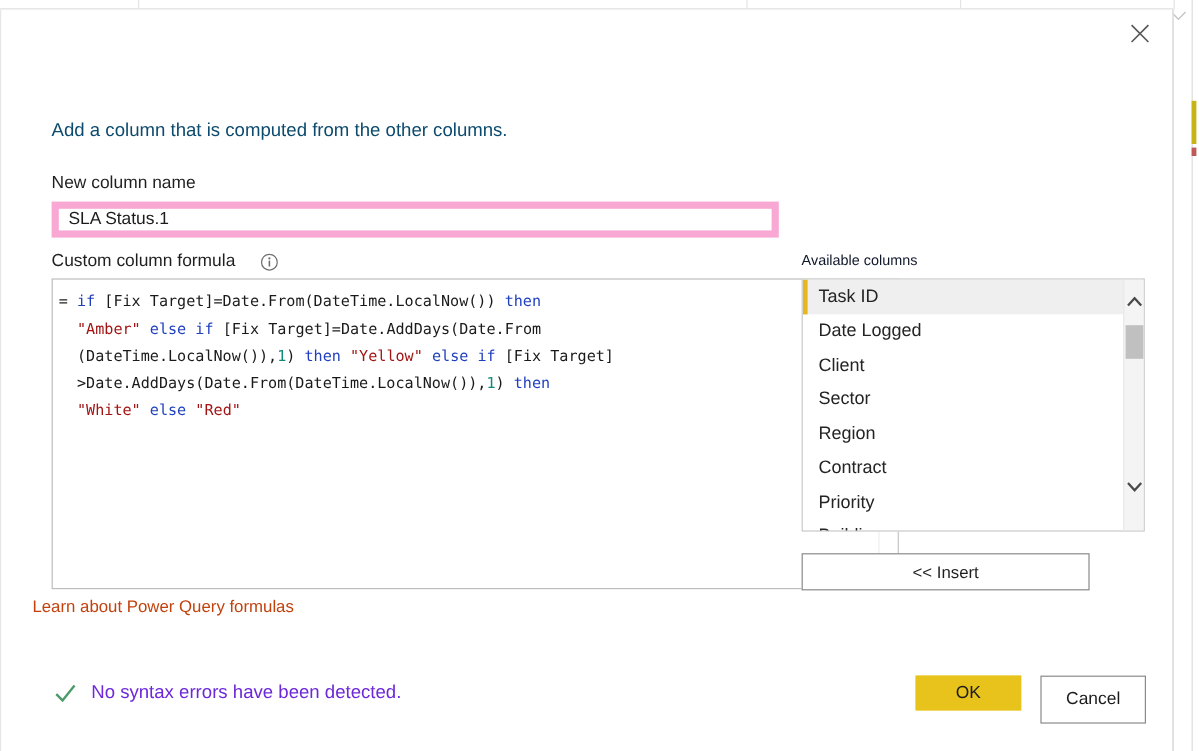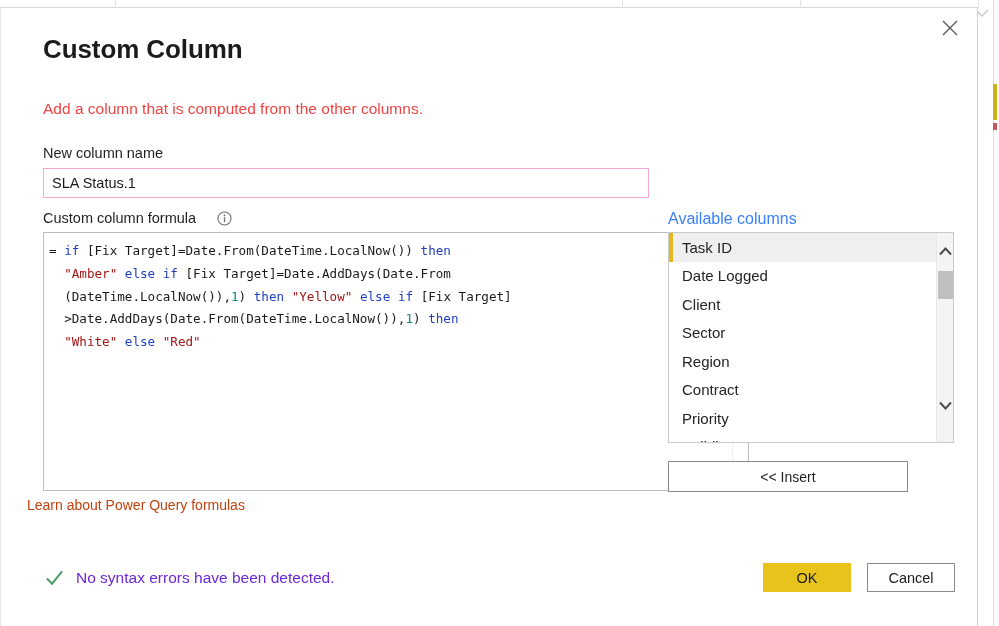--- a/index.html
+++ b/index.html
@@ -58,32 +58,32 @@
   .close-btn svg { display: block; }
 
   .title {
     position: absolute; left: 42px; top: 26px;
     font-size: 26px; font-weight: 700; color: #1b1b1b;
     letter-spacing: -0.1px;
   }
 
   .subtitle {
     position: absolute; left: 42px; top: 92px;
-    font-size: 15.5px; color: #ef4444;
+    font-size: 15.5px; color: #0c4a6e;
   }
 
   .label-newcol {
     position: absolute; left: 42px; top: 137px;
     font-size: 14.5px; color: #1f1f1f;
   }
 
   .name-input {
     position: absolute; left: 42px; top: 160px;
     width: 606px; height: 30px;
-    border: 1px solid #f9a8d4;
+    border: 6px solid #f9a8d4;
     background: #ffffff;
     font-family: "Liberation Sans", sans-serif;
     font-size: 14.5px; color: #1b1b1b;
     padding: 0 6px 1px 8px;
     outline: none;
   }
 
   .label-formula {
     position: absolute; left: 42px; top: 202px;
     font-size: 14.5px; color: #1f1f1f;
@@ -137,21 +137,21 @@
   .status-row {
     position: absolute; left: 44px; top: 560px;
     display: flex; align-items: center; gap: 12px;
   }
   .check-icon { width: 19px; height: 19px; display: block; }
   .status-text { font-size: 15.5px; color: #6d28d9; }
 
   
   .label-avail {
     position: absolute; left: 667px; top: 202px;
-    font-size: 16px; color: #3b82f6;
+    font-size: 12px; color: #0f172a;
   }
   .cols-box {
     position: absolute; left: 667px; top: 224px;
     width: 286px; height: 211px;
     border: 1px solid #c9c9c9;
     background: #ffffff;
     overflow: hidden;
   }
   .cols-list {
     position: absolute; left: 0; top: 0;
@@ -206,21 +206,21 @@
   .ok-btn {
     position: absolute; left: 762px; top: 555px;
     width: 88px; height: 29px;
     background: #e8c31c; border: 1px solid #e8c31c;
     font-family: Liberation Sans, sans-serif;
     font-size: 14.5px; color: #1b1b1b;
     cursor: pointer;
   }
   .cancel-btn {
     position: absolute; left: 866px; top: 555px;
-    width: 88px; height: 29px;
+    width: 88px; height: 40px;
     background: #ffffff; border: 1px solid #8a8a8a;
     font-family: "Liberation Sans", sans-serif;
     font-size: 14.5px; color: #1b1b1b;
     cursor: pointer;
   }
 </style>
 </head>
 <body>
 
 <div id="root">
@@ -240,21 +240,20 @@
   <div class="bg-strip-red"></div>
 
   <div class="dialog">
 
     <button class="close-btn">
       <svg width="20" height="20" viewBox="0 0 20 20">
         <path d="M3 3 L17 17 M17 3 L3 17" stroke="#5a5a5a" stroke-width="1.4" fill="none"></path>
       </svg>
     </button>
 
-    <div class="title">Custom Column</div>
 
     <div class="subtitle">Add a column that is computed from the other columns.</div>
 
     <div class="label-newcol">New column name</div>
 
     <input class="name-input" type="text" value="SLA Status.1" style="">
 
     <div class="label-formula">
       <span>Custom column formula</span>
       <svg class="info-icon" viewBox="0 0 16 16">

